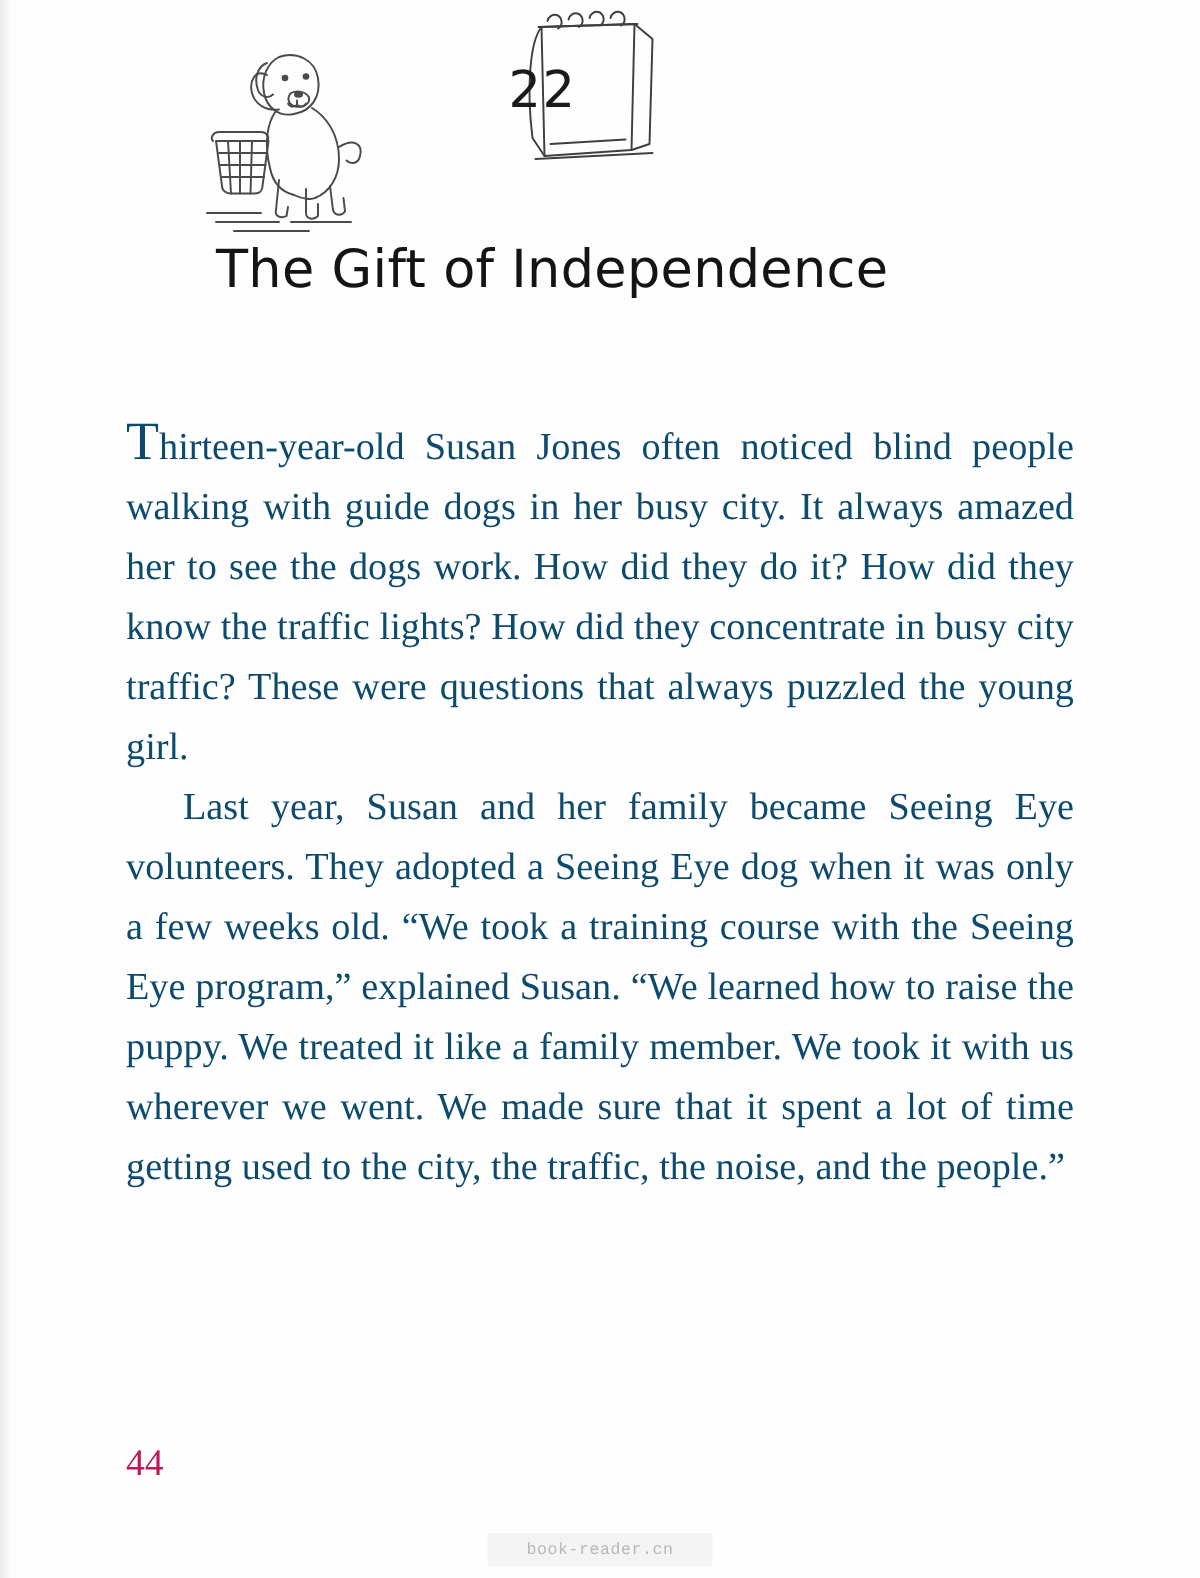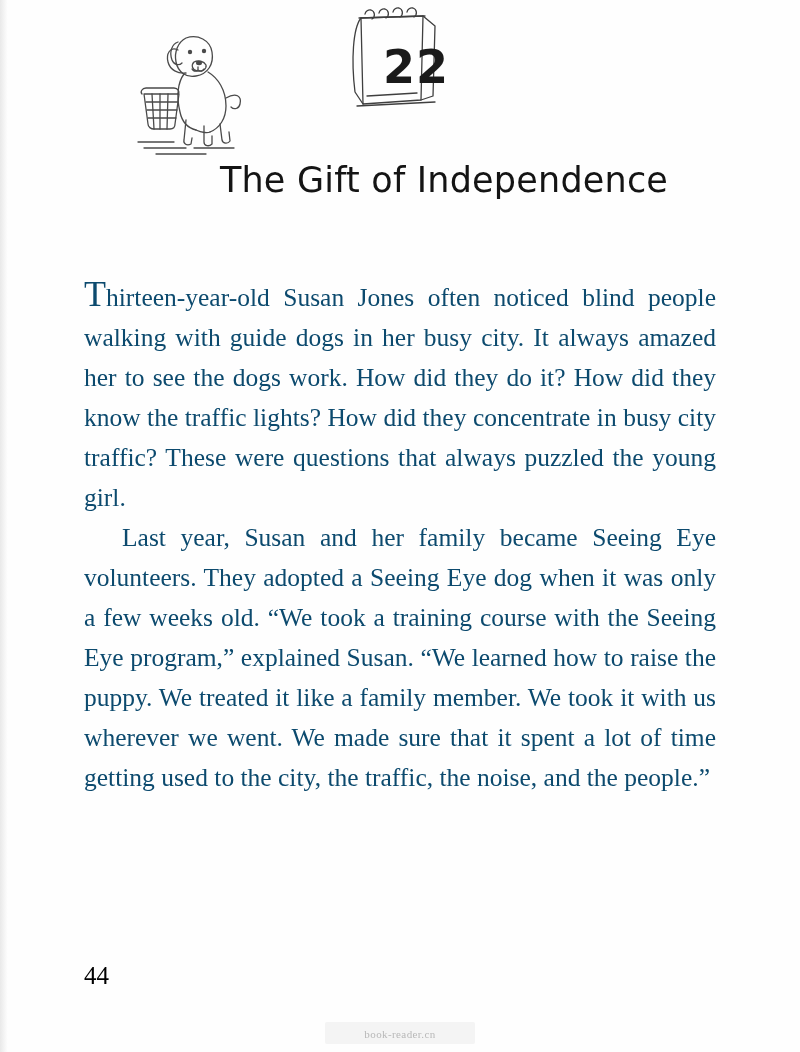--- a/index.html
+++ b/index.html
@@ -45,34 +45,34 @@
     top: 0px;
     width: 110px;
     height: 130px;
   }
 
   .chapter-number {
     position: absolute;
     left: 255px;
     top: 40px;
     width: 110px;
-    text-align: right;
+    text-align: left;
     font-family: "DejaVu Sans", sans-serif;
-    font-size: 46px;
-    font-weight: 700;
+    font-size: 34px;
+    font-weight: 400;
     color: #1a1a1a;
     letter-spacing: 1px;
   }
 
   .chapter-title {
     position: absolute;
     left: 60px;
     top: 160px;
     width: 600px;
-    text-align: center;
+    text-align: left;
     font-family: "DejaVu Sans", sans-serif;
     font-size: 35px;
     font-weight: 400;
     color: #141414;
     letter-spacing: 0.2px;
   }
 
   
   .body-text {
     margin-top: 16px;
@@ -96,30 +96,30 @@
     font-size: 36px;
     line-height: 36px;
   }
 
   
   .page-number {
     position: absolute;
     left: 84px;
     bottom: 62px;
     font-size: 25px;
-    color: #000000;
+    color: #be185d;
   }
 
   .watermark {
     position: absolute;
     left: 0;
     right: 0;
     bottom: 12px;
     text-align: center;
-    font-family: Liberation Serif, serif;
+    font-family: Liberation Mono, monospace;
     font-size: 11px;
     color: #b8b8b8;
     letter-spacing: 0.4px;
   }
 
   .watermark-bar {
     position: absolute;
     left: 50%;
     transform: translateX(-50%);
     bottom: 8px;

